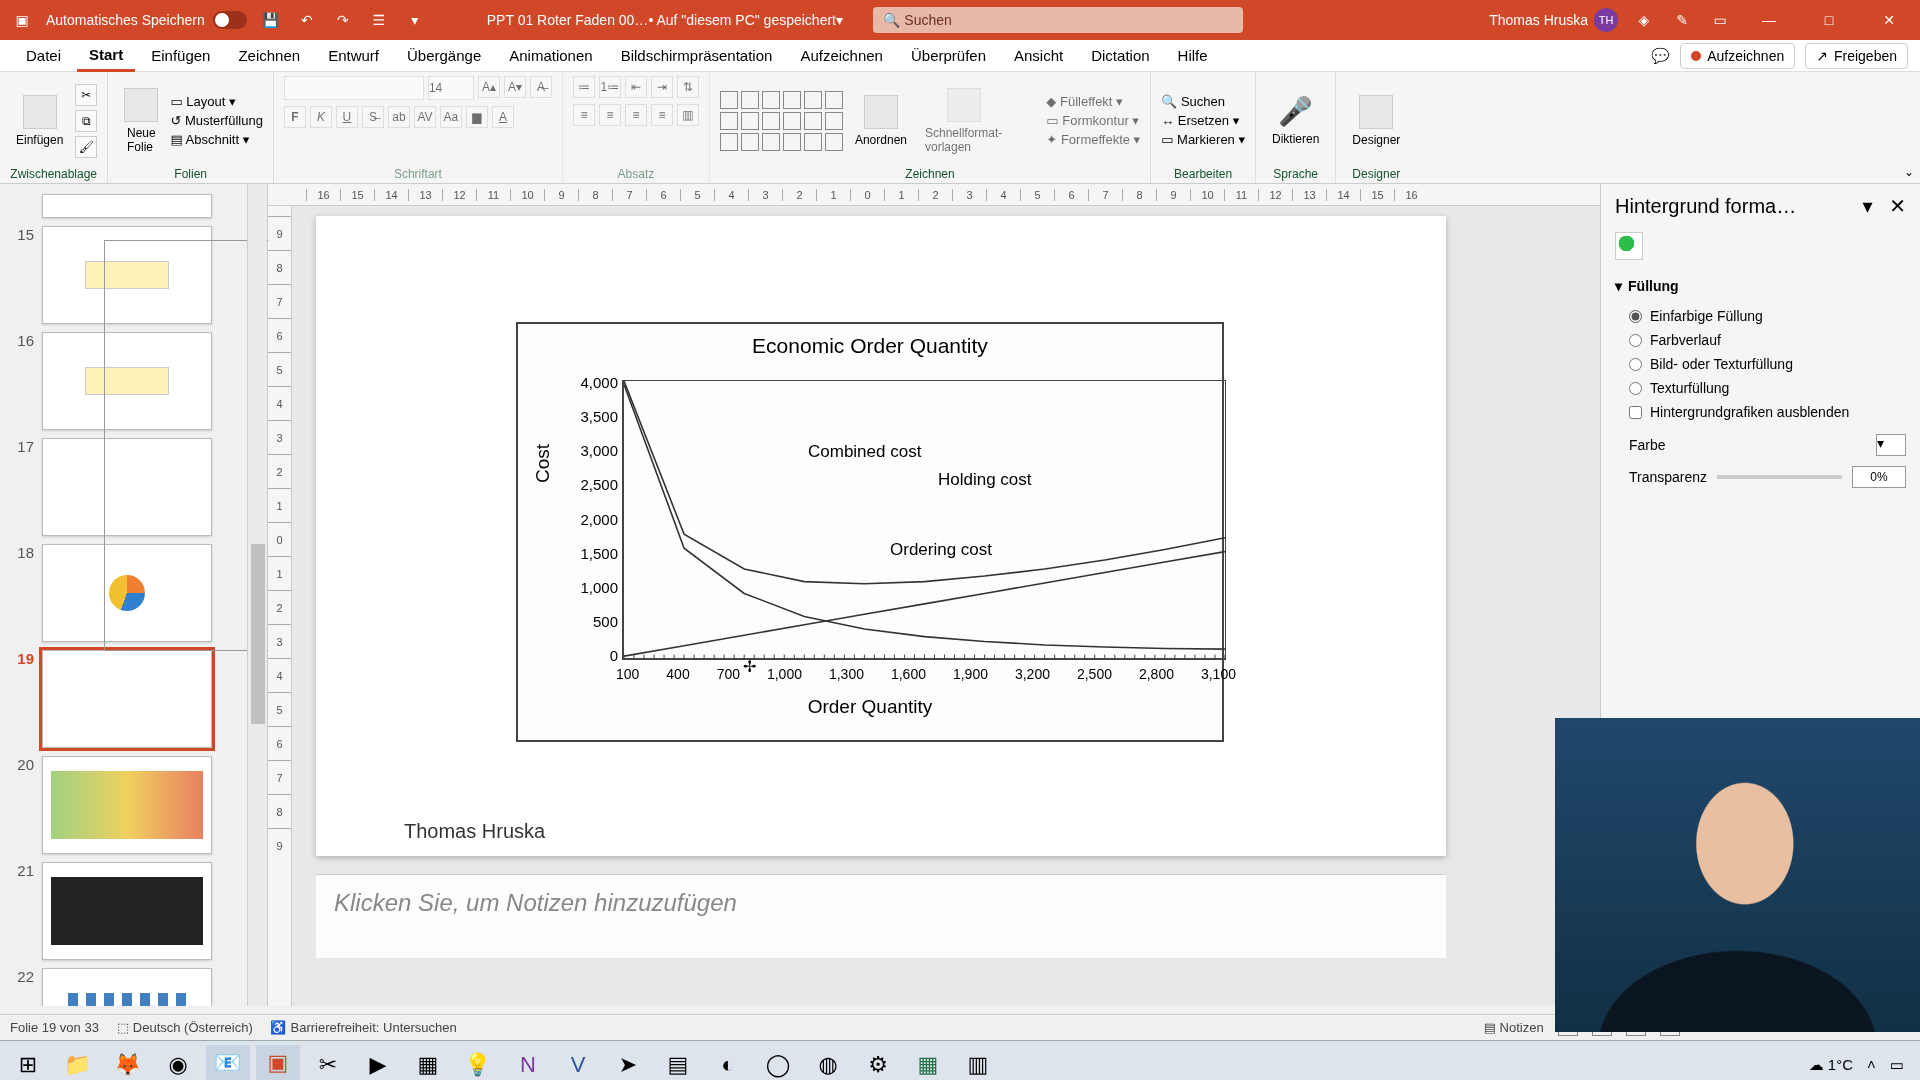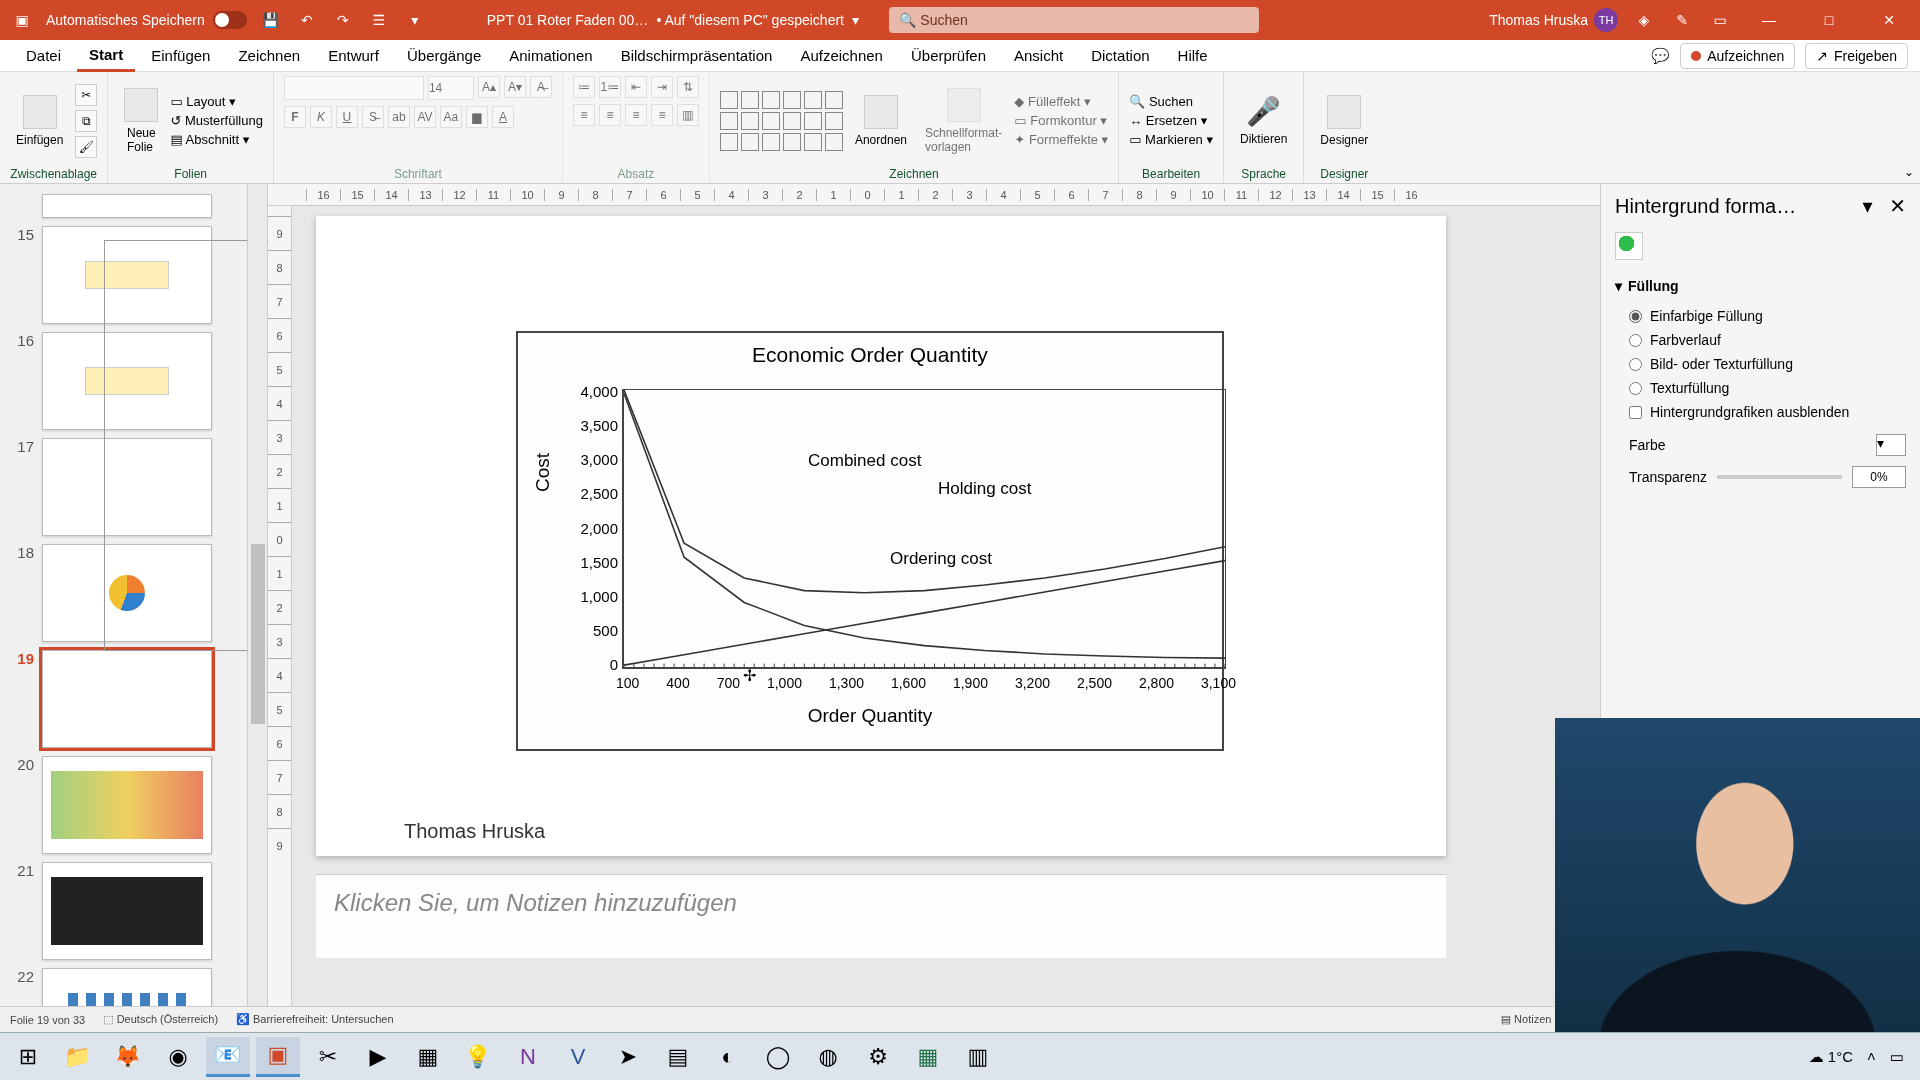--- a/index.html
+++ b/index.html
@@ -5,21 +5,21 @@
 * { margin: 0; padding: 0; box-sizing: border-box; font-family: "Segoe UI", Tahoma, sans-serif; }
 html, body { width: 1920px; height: 1080px; overflow: hidden; background: #f0f0f0; }
 
 
 .titlebar { height: 40px; background: #d04828; display: flex; align-items: center; color: #fff; font-size: 14px; }
 .titlebar .left { display: flex; align-items: center; gap: 12px; padding-left: 10px; }
 .autosave { display: flex; align-items: center; gap: 8px; }
 .toggle { width: 34px; height: 18px; background: #9c3018; border-radius: 9px; position: relative; }
 .toggle::after { content: ""; position: absolute; width: 14px; height: 14px; background: #fff; border-radius: 50%; top: 2px; left: 2px; }
 .titlebar .qabtn { width: 24px; height: 24px; display: flex; align-items: center; justify-content: center; color: #fff; }
-.titlebar .docname { flex: 0 0 auto; margin-left: 60px; display: flex; align-items: flex-end; gap: 8px; }
+.titlebar .docname { flex: 0 0 auto; margin-left: 60px; display: flex; align-items: flex-end; }
 .searchbox { flex: 0 0 370px; margin-left: 30px; background: #e8b8a8; height: 26px; border-radius: 4px; display: flex; align-items: center; padding: 0 10px; color: #6b3020; }
 .titlebar .right { margin-left: auto; display: flex; align-items: center; gap: 14px; padding-right: 8px; }
 .titlebar .user { display: flex; align-items: center; gap: 6px; }
 .avatar { width: 24px; height: 24px; background: #7a3aa0; border-radius: 50%; display: flex; align-items: center; justify-content: center; font-size: 11px; }
 .winbtn { width: 46px; height: 40px; display: flex; align-items: center; justify-content: center; }
 
 
 .ribbon-tabs { height: 32px; background: #fff; border-bottom: 1px solid #ddd; display: flex; align-items: center; padding-left: 14px; gap: 4px; font-size: 15px; }
 .ribbon-tabs .tab { padding: 6px 12px; cursor: pointer; }
 .ribbon-tabs .tab.active { border-bottom: 3px solid #d04828; font-weight: 600; }
@@ -70,21 +70,21 @@
 .editor { flex: 1; display: flex; flex-direction: column; background: #e8e8e8; position: relative; }
 .hruler { height: 22px; background: #f5f5f5; border-bottom: 1px solid #ccc; display: flex; align-items: center; padding-left: 38px; font-size: 11px; color: #555; overflow: hidden; }
 .hruler span { display: inline-block; width: 34px; text-align: center; border-left: 1px solid #aaa; }
 .editor-inner { flex: 1; display: flex; }
 .vruler { width: 24px; background: #f5f5f5; border-right: 1px solid #ccc; display: flex; flex-direction: column; align-items: center; font-size: 11px; color: #555; padding-top: 10px; overflow: hidden; }
 .vruler span { height: 34px; display: flex; align-items: center; border-top: 1px solid #aaa; width: 100%; justify-content: center; }
 .slide-canvas { flex: 1; overflow: hidden; display: flex; flex-direction: column; position: relative; }
 .slide { background: #fff; width: 1130px; height: 640px; margin: 10px 0 0 24px; box-shadow: 0 2px 6px rgba(0,0,0,.25); position: relative; }
 
 
-.chartbox { position: absolute; left: 200px; top: 115px; width: 708px; height: 420px; border: 2px solid #444; background: #fdfdfd; font-family: Georgia, "Times New Roman", serif; }
+.chartbox { position: absolute; left: 200px; top: 106px; width: 708px; height: 420px; border: 2px solid #444; background: #fdfdfd; font-family: Georgia, "Times New Roman", serif; }
 .chart-title { text-align: center; font-size: 21px; padding-top: 10px; }
 .plot { position: absolute; left: 104px; top: 56px; width: 604px; height: 280px; border: 1px solid #444; border-left-width: 2px; border-bottom-width: 2px; }
 .plot svg { position: absolute; inset: 0; }
 .yaxis { position: absolute; left: 44px; top: 50px; height: 290px; display: flex; flex-direction: column; justify-content: space-between; font-size: 15px; text-align: right; width: 56px; }
 .xaxis { position: absolute; left: 98px; top: 342px; width: 620px; display: flex; justify-content: space-between; font-size: 14px; }
 .xlabel { position: absolute; left: 0; right: 0; top: 372px; text-align: center; font-size: 19px; }
 .ylabel { position: absolute; left: 14px; top: 120px; writing-mode: vertical-rl; transform: rotate(180deg); font-size: 19px; }
 .curve-lbl { position: absolute; font-size: 17px; }
 .author { position: absolute; left: 88px; top: 604px; font-size: 20px; color: #333; }
 .cursor-cross { position: absolute; font-size: 16px; }
@@ -106,21 +106,21 @@
 
 
 .webcam { position: absolute; right: 0; bottom: 48px; width: 365px; height: 314px; background: #123045; display: flex; align-items: center; justify-content: center; }
 .webcam .person { width: 100%; height: 100%; background:
   radial-gradient(ellipse 120px 150px at 52% 40%, #e8bfa0 40%, transparent 41%),
   radial-gradient(ellipse 230px 160px at 50% 105%, #0b1520 60%, transparent 61%),
   linear-gradient(#20486c,#123045);
 }
 
 
-.statusbar { height: 26px; background: #f0f0f0; border-top: 1px solid #ccc; display: flex; align-items: center; font-size: 11px; padding: 0 10px; gap: 18px; color: #444; }
+.statusbar { height: 26px; background: #f0f0f0; border-top: 1px solid #ccc; display: flex; align-items: center; font-size: 13px; padding: 0 10px; gap: 18px; color: #444; margin-top: 8px; }
 .statusbar .right { margin-left: auto; display: flex; align-items: center; gap: 14px; }
 .viewbtn { width: 20px; height: 16px; border: 1px solid #888; }
 .zoom-slider { width: 110px; height: 4px; background: #bbb; }
 
 
 .taskbar { height: 48px; background: #dde4ec; border-top: 1px solid #9aa; display: flex; align-items: center; padding: 0 6px; gap: 6px; }
 .taskbar .tbtn { width: 44px; height: 40px; display: flex; align-items: center; justify-content: center; font-size: 22px; }
 .taskbar .tbtn.active { background: #c8d4e2; border-bottom: 3px solid #4a90d0; }
 .taskbar .tray { margin-left: auto; display: flex; align-items: center; gap: 14px; font-size: 15px; padding-right: 10px; }
 </style>
@@ -288,21 +288,21 @@
       </div>
       <div class="bigbtn">
           <div class="bigicon"></div>
           <span>Anordnen</span>
         </div>
       <div class="bigbtn" style="opacity:.55;">
           <div class="bigicon"></div>
           <span style="white-space:pre;">Schnellformat-
 vorlagen</span>
         </div>
-      <div class="col" style="opacity:.55;">
+      <div class="col" style="opacity:.55;margin-left:32px;">
         <span>◆ <span>Fülleffekt</span> ▾</span>
         <span>▭ <span>Formkontur</span> ▾</span>
         <span>✦ <span>Formeffekte</span> ▾</span>
       </div>
     </div>
     <div class="glabel">Zeichnen</div>
   </div>
 
   <div class="group">
     <div class="ctrls">

